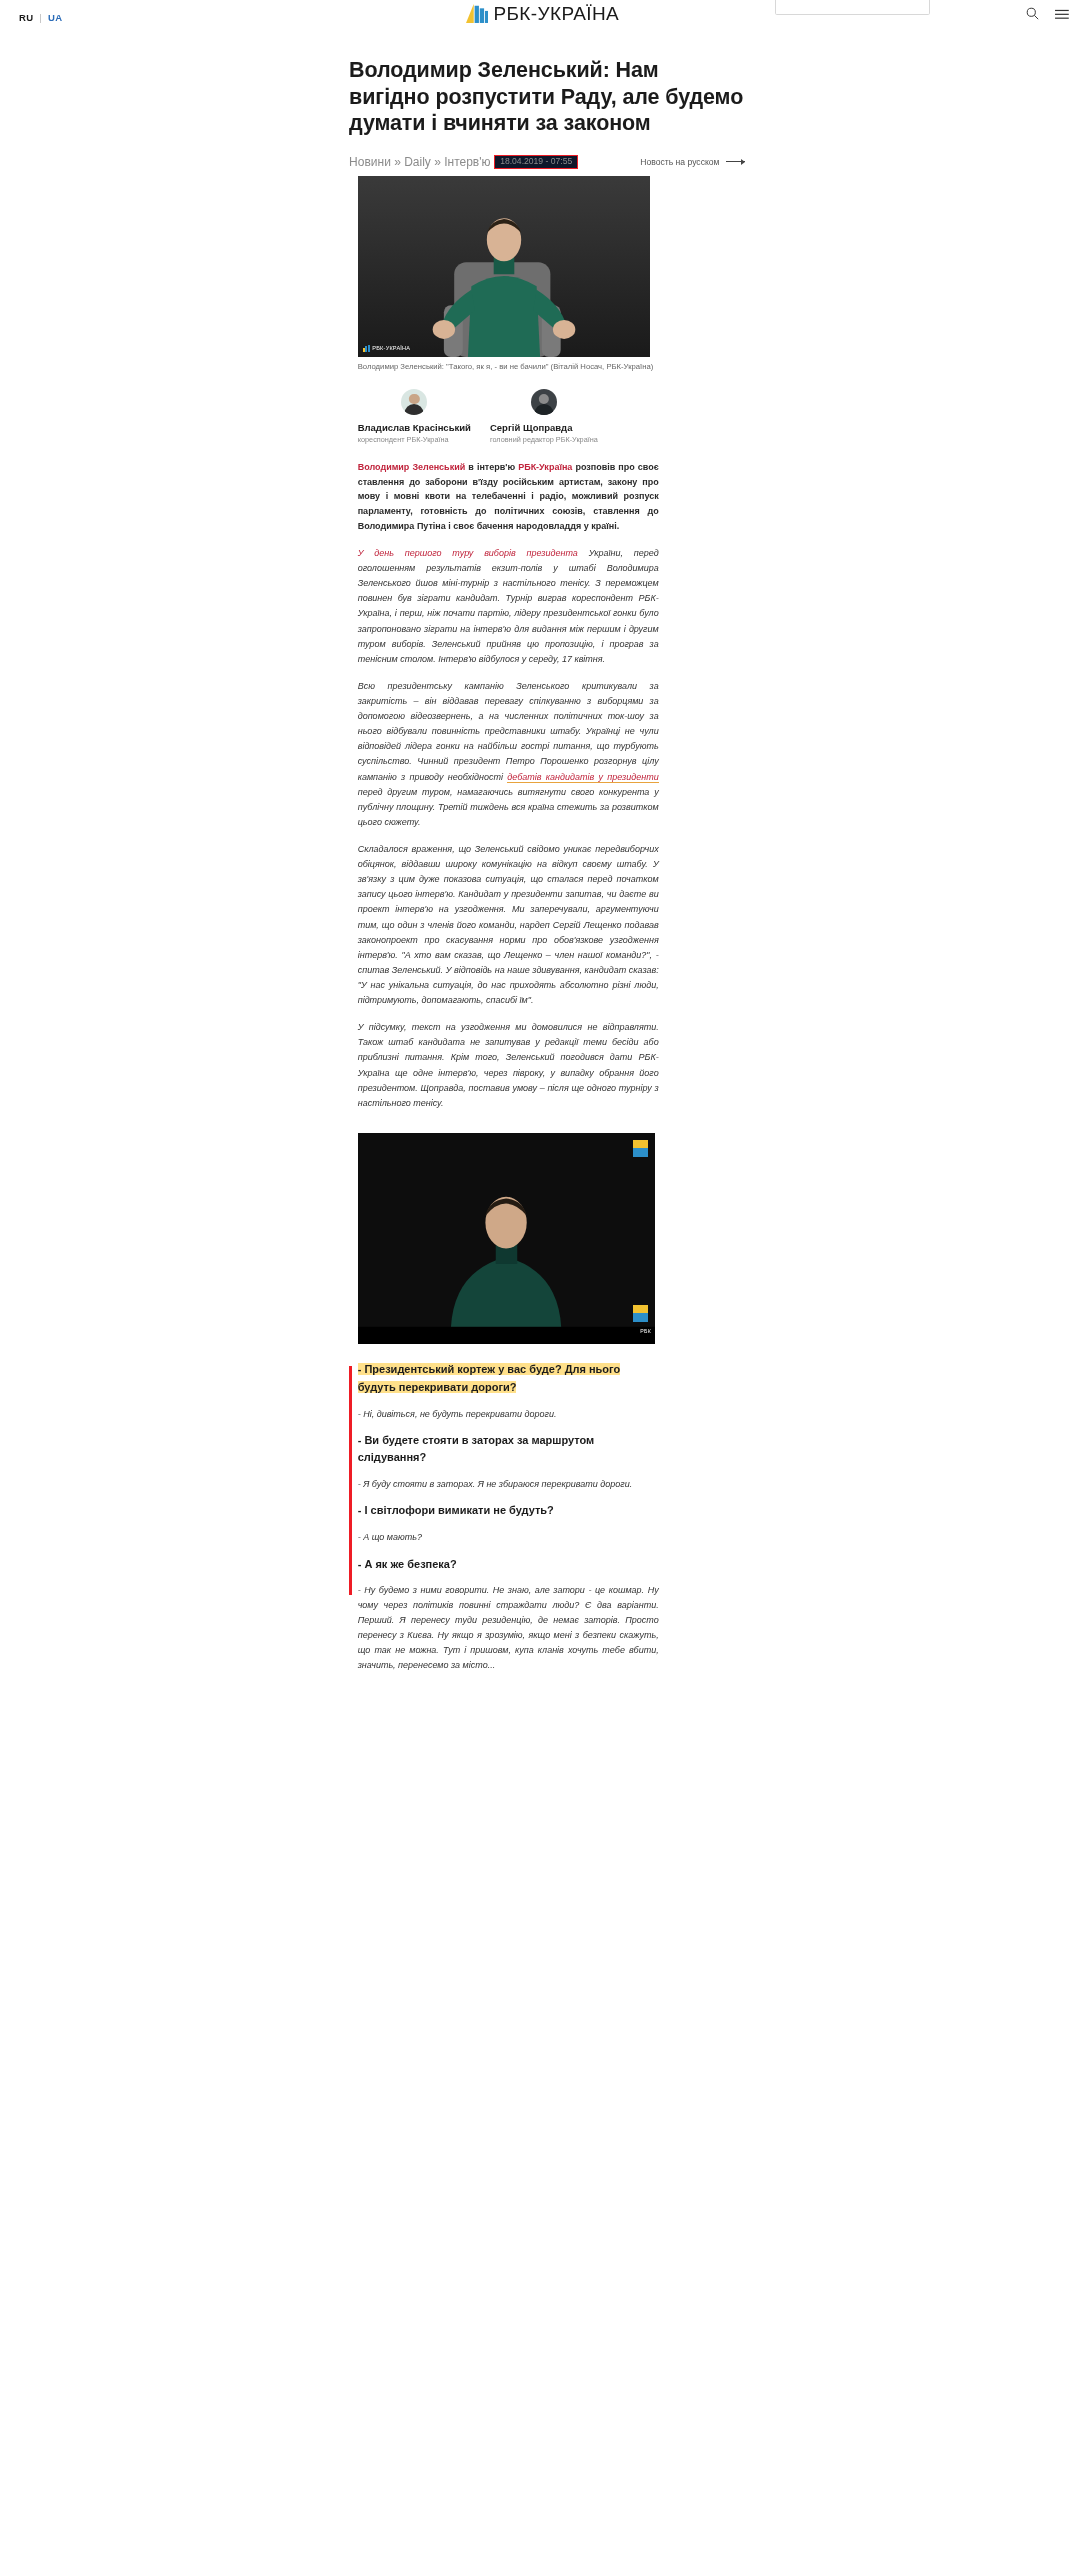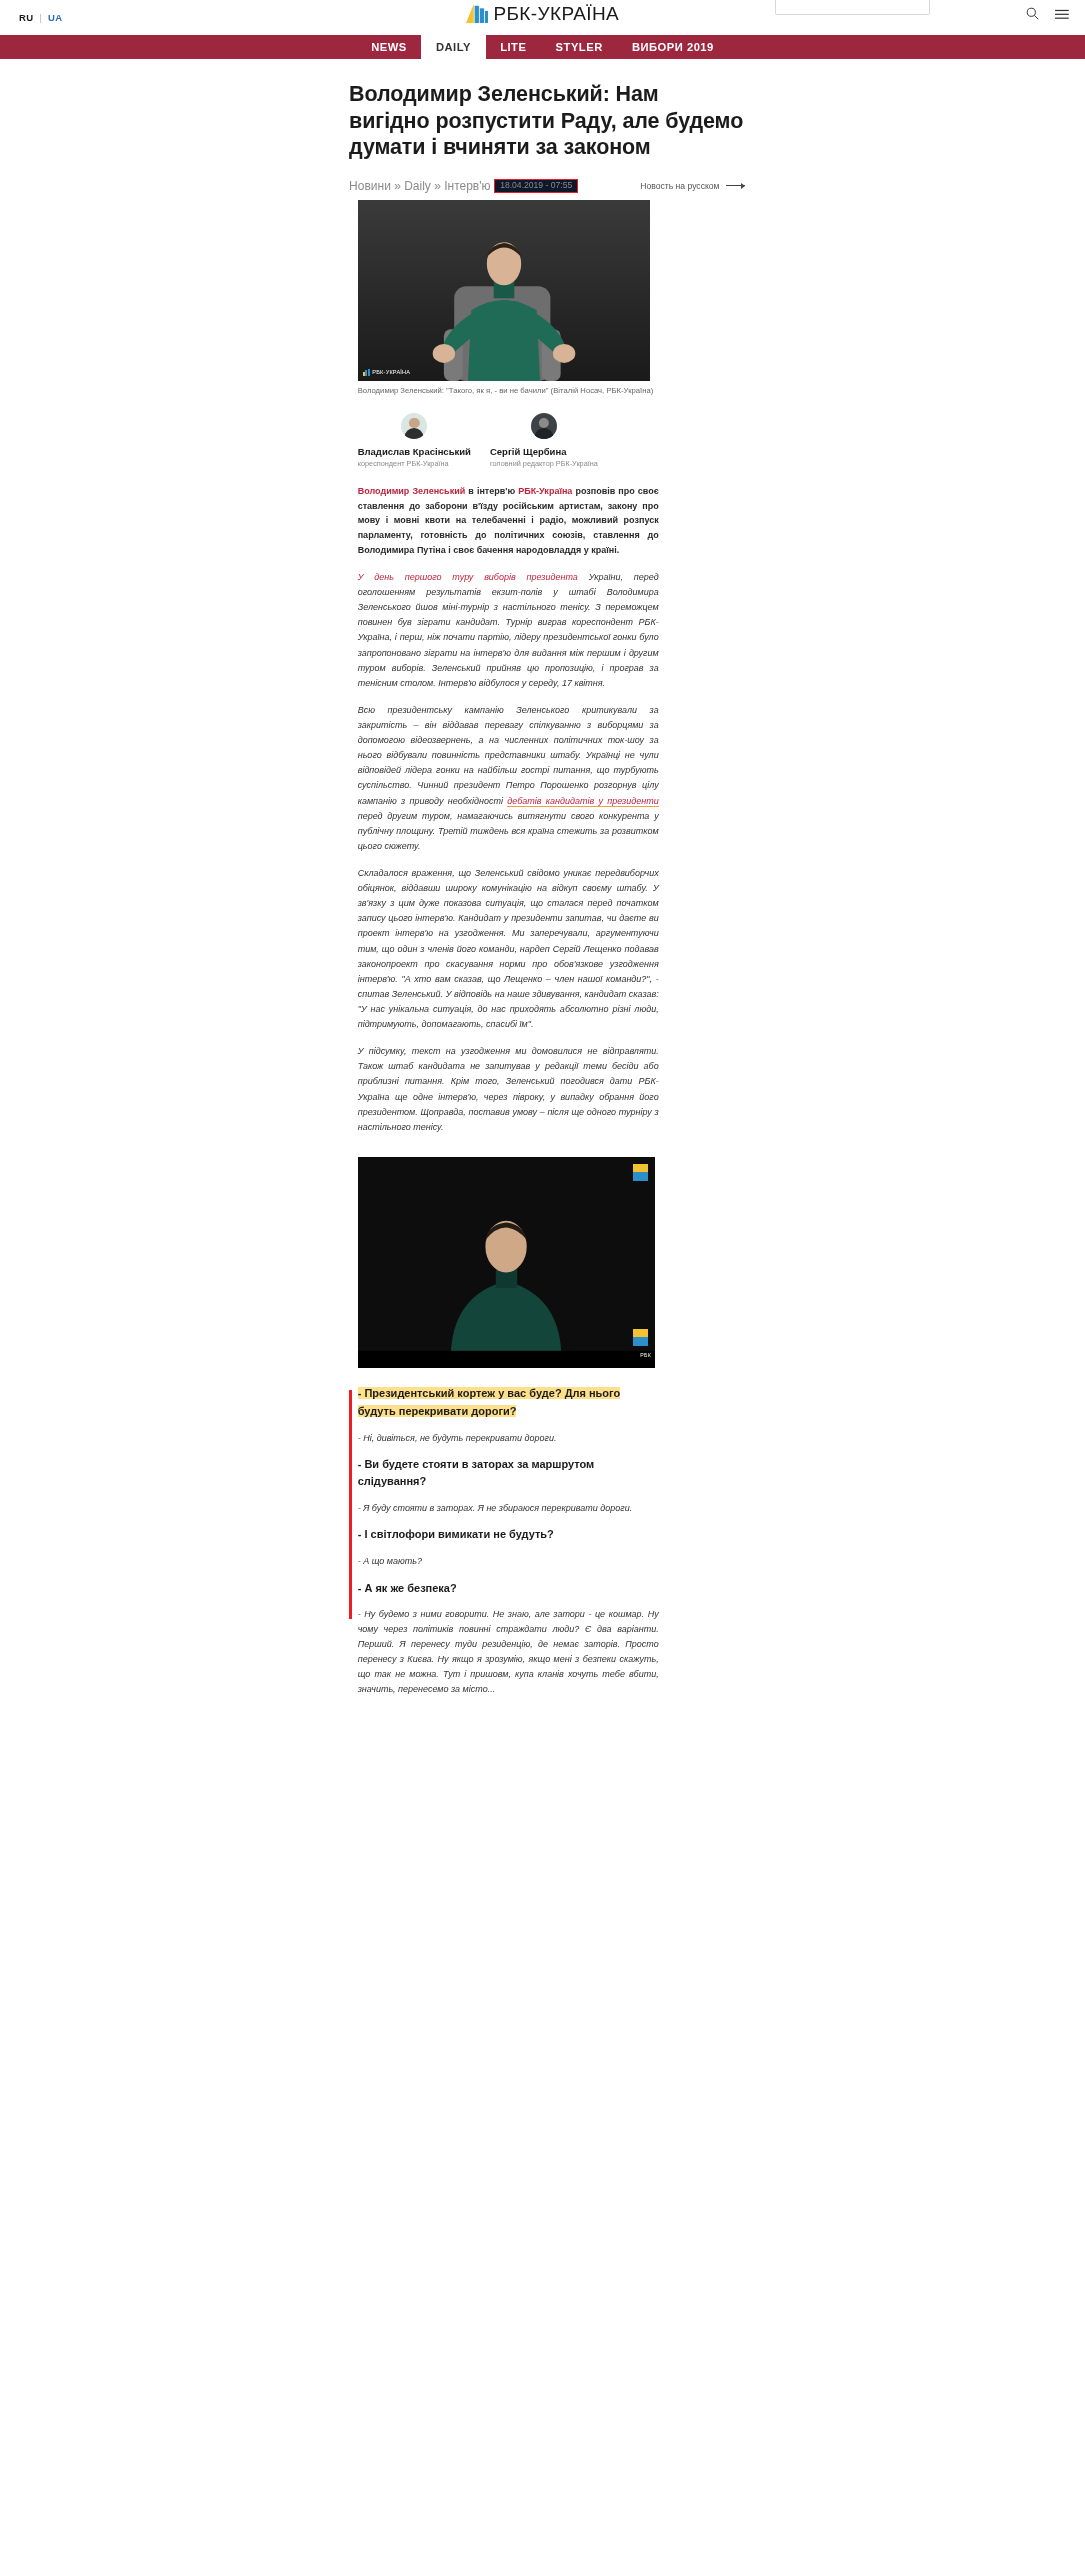--- a/index.html
+++ b/index.html
@@ -210,29 +210,20 @@
       <span class="icon-btn">
         <svg width="13.8" height="10.3" viewBox="0 0 16 12">
             <rect y="1" width="16" height="1.4" fill="#333"></rect>
             <rect y="5.5" width="16" height="1.4" fill="#333"></rect>
             <rect y="10" width="16" height="1.4" fill="#333"></rect>
           </svg>
       </span>
     </div>
   </div>
 
-  <nav class="navbar">
-    <div class="nav-inner">
-      <a class="nav-item">NEWS</a>
-      <a class="nav-item active">DAILY</a>
-      <a class="nav-item">LITE</a>
-      <a class="nav-item">STYLER</a>
-      <a class="nav-item">ВИБОРИ 2019</a>
-    </div>
-  </nav>
 
   <div class="wrap">
 
     <h1 class="title">Володимир Зеленський: Нам вигідно розпустити Раду, але будемо думати і вчиняти за законом</h1>
 
     <div class="meta-row">
       <span class="breadcrumb">Новини » Daily » Інтерв'ю</span>
       <span class="date-box">18.04.2019 - 07:55</span>
       <a class="ru-link">
         <span>Новость на русском</span>
@@ -288,21 +279,21 @@
       <div class="author">
         <span class="avatar"></span>
         <span>
           <span class="author-name" style="display:block">Владислав Красінський</span>
           <span class="author-role" style="display:block">кореспондент РБК-Україна</span>
         </span>
       </div>
       <div class="author">
         <span class="avatar b"></span>
         <span>
-          <span class="author-name" style="display:block">Сергій Щербина</span>
+          <span class="author-name" style="display:block">Сергій Щоправда</span>
           <span class="author-role" style="display:block">головний редактор РБК-Україна</span>
         </span>
       </div>
     </div>
   </div>
 
   <div class="wrap">
 
     <div class="lead">
       <span class="red">Володимир Зеленський</span><span> в інтерв'ю </span><span class="red">РБК-Україна</span><span> розповів про своє ставлення до заборони в'їзду російським артистам, закону про мову і мовні квоти на телебаченні і радіо, можливий розпуск парламенту, готовність до політичних союзів, ставлення до Володимира Путіна і своє бачення народовладдя у країні.</span>

